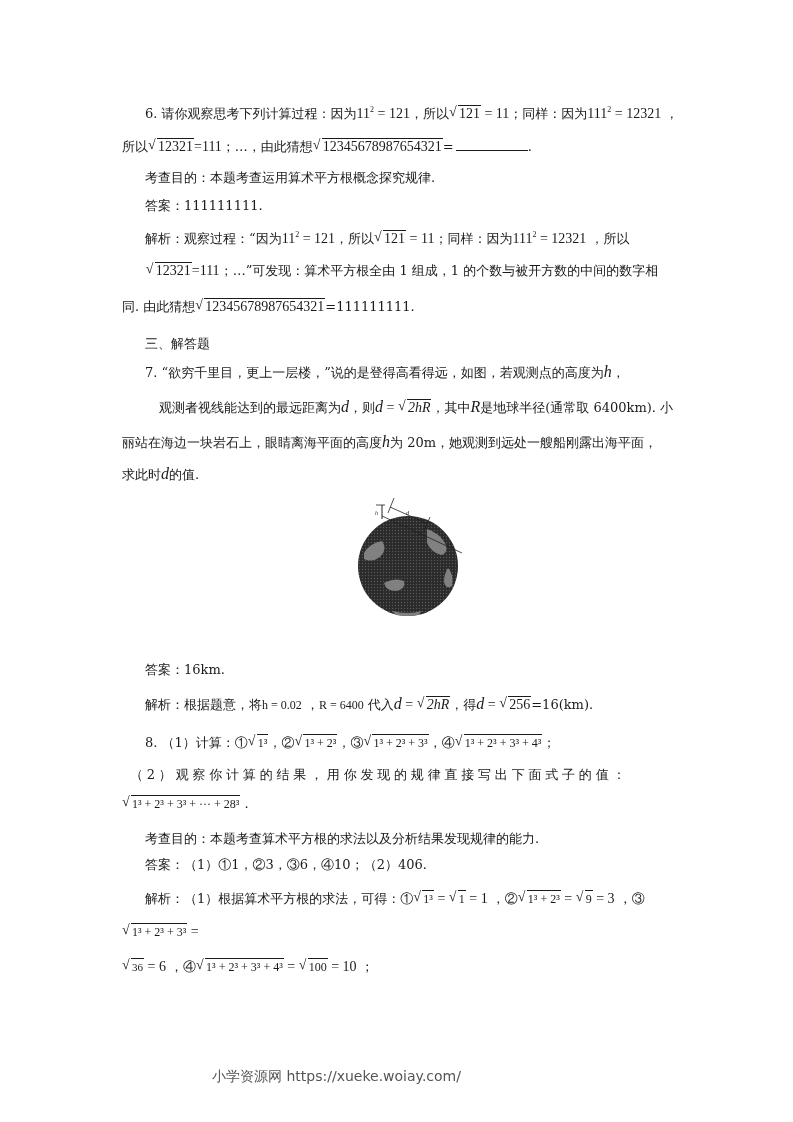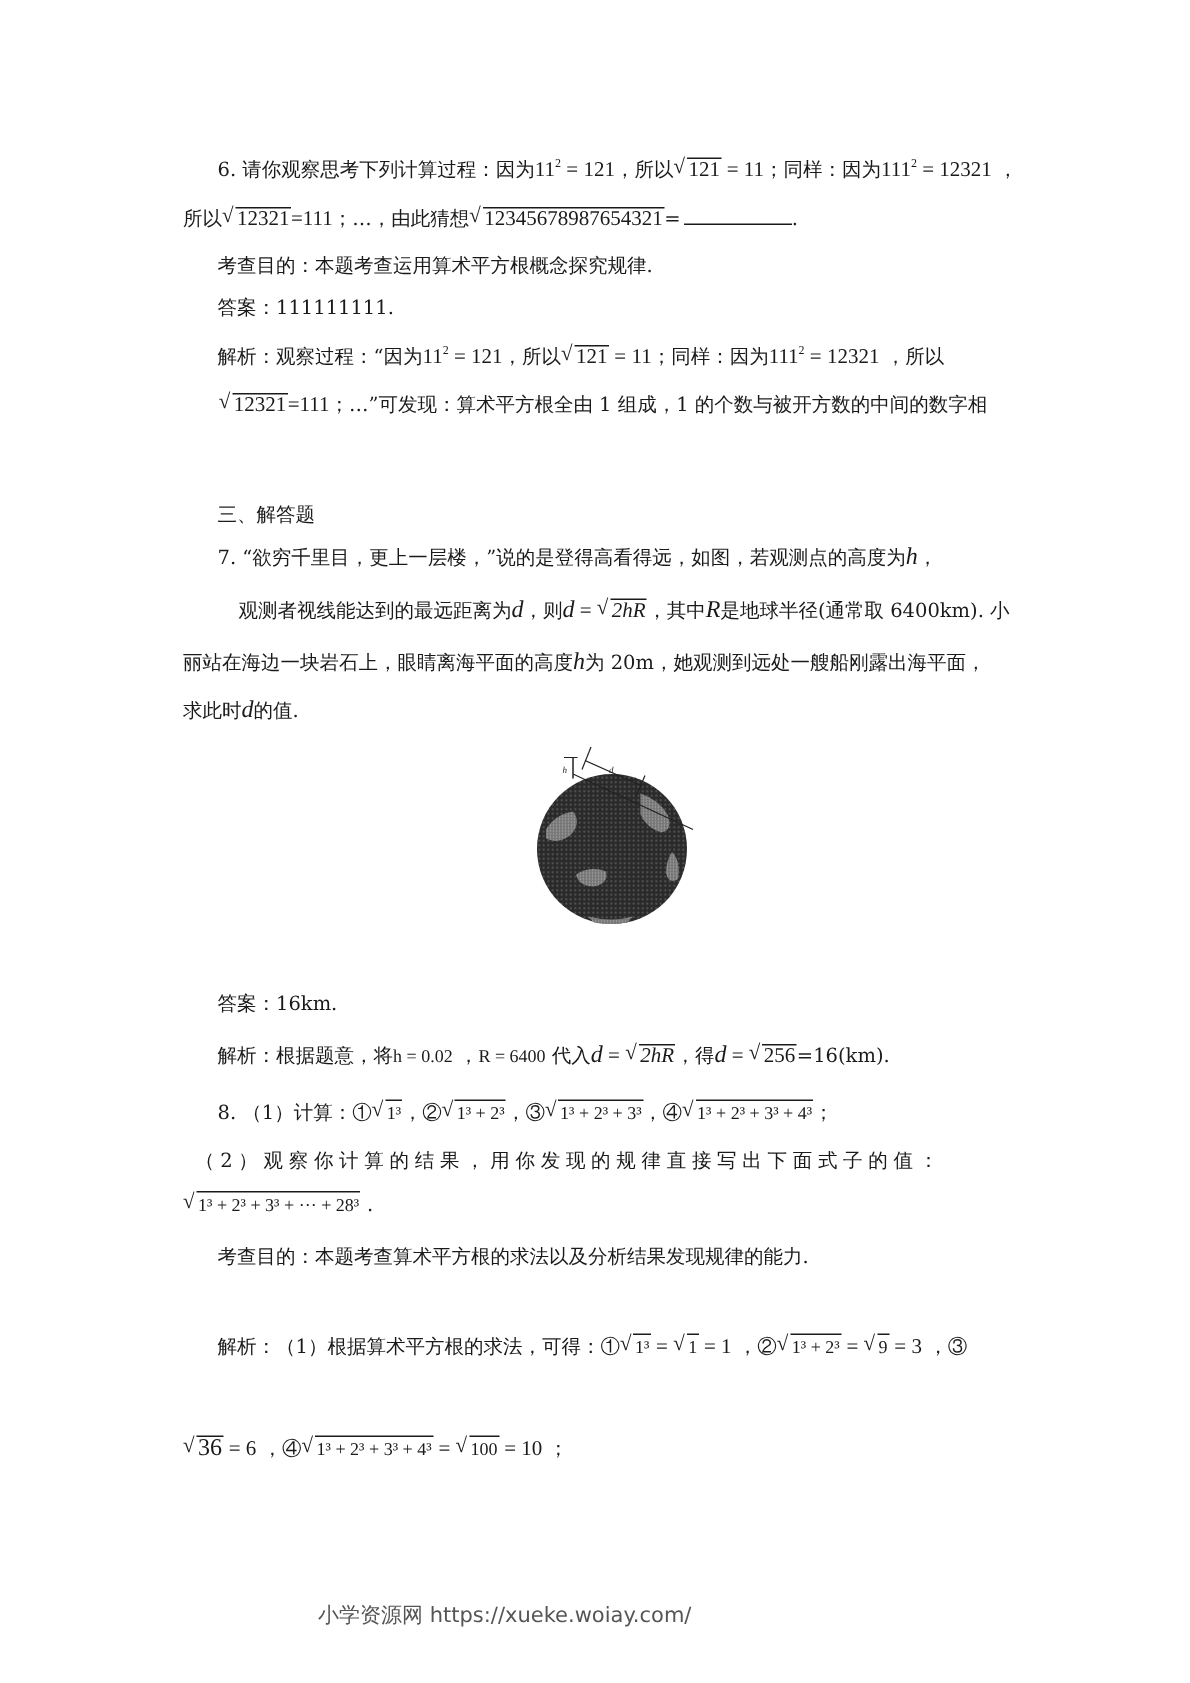--- a/index.html
+++ b/index.html
@@ -36,20 +36,23 @@
   <div class="line indent" style="top:196px;">答案：111111111.</div>
 
   <div class="line indent" style="top:229px;">
     <span>解析：观察过程：“因为</span><span class="math"><span>11</span><sup>2</sup><span> = 121</span></span><span>，所以</span><span class="math sqrt"><span class="rad">121</span></span><span class="math"> = 11</span><span>；同样：因为</span><span class="math"><span>111</span><sup>2</sup><span> = 12321</span></span><span> ，所以</span>
   </div>
 
   <div class="line" style="top:261px;text-align:center;">
     <span class="math sqrt"><span class="rad">12321</span></span><span class="math">=111</span><span>；…”可发现：算术平方根全由 1 组成，1 的个数与被开方数的中间的数字相</span>
   </div>
 
+  <div class="line" style="top:297px;">
+    <span>同. 由此猜想</span><span class="math sqrt"><span class="rad">12345678987654321</span></span><span>=111111111.</span>
+  </div>
 
   <div class="line indent" style="top:334px;">三、解答题</div>
 
   <div class="line indent" style="top:362px;">
     <span>7. “欲穷千里目，更上一层楼，”说的是登得高看得远，如图，若观测点的高度为</span><span class="var">h</span><span>，</span>
   </div>
 
   <div class="line" style="top:397px;margin-left:37px;">
     <span>观测者视线能达到的最远距离为</span><span class="var">d</span><span>，则</span><span class="var">d</span><span class="math"> = </span><span class="math sqrt"><span class="rad" style="font-style:italic;">2hR</span></span><span>，其中</span><span class="var">R</span><span>是地球半径(通常取 6400km). 小</span>
   </div>
@@ -99,24 +102,28 @@
     <span>8. （1）计算：①</span><span class="math sqrt"><span class="rad" style="font-size:12px;">1³</span></span><span>，②</span><span class="math sqrt"><span class="rad" style="font-size:12px;">1³ + 2³</span></span><span>，③</span><span class="math sqrt"><span class="rad" style="font-size:12px;">1³ + 2³ + 3³</span></span><span>，④</span><span class="math sqrt"><span class="rad" style="font-size:12px;">1³ + 2³ + 3³ + 4³</span></span><span>；</span>
   </div>
 
   <div class="line" style="top:765px; left:130px; letter-spacing:3.8px;">（2）观察你计算的结果，用你发现的规律直接写出下面式子的值：</div>
 
   <div class="line" style="top:794px;">
     <span class="math sqrt"><span class="rad" style="font-size:12px;">1³ + 2³ + 3³ + ··· + 28³</span></span><span> .</span>
   </div>
 
   <div class="line indent" style="top:829px;">考查目的：本题考查算术平方根的求法以及分析结果发现规律的能力.</div>
+  <div class="line indent" style="top:855px;">答案：（1）①1，②3，③6，④10；（2）406.</div>
 
   <div class="line indent" style="top:889px;">
     <span>解析：（1）根据算术平方根的求法，可得：①</span><span class="math sqrt"><span class="rad" style="font-size:12px;">1³</span></span><span class="math"> = </span><span class="math sqrt"><span class="rad" style="font-size:12px;">1</span></span><span class="math"> = 1</span><span> ，②</span><span class="math sqrt"><span class="rad" style="font-size:12px;">1³ + 2³</span></span><span class="math"> = </span><span class="math sqrt"><span class="rad" style="font-size:12px;">9</span></span><span class="math"> = 3</span><span> ，③</span>
   </div>
 
+  <div class="line" style="top:922px;">
+    <span class="math sqrt"><span class="rad" style="font-size:12px;">1³ + 2³ + 3³</span></span><span class="math"> =</span>
+  </div>
 
   <div class="line" style="top:957px;">
-    <span class="math sqrt"><span class="rad" style="font-size:16px;">36</span></span><span class="math"> = 6</span><span> ，④</span><span class="math sqrt"><span class="rad" style="font-size:12px;">1³ + 2³ + 3³ + 4³</span></span><span class="math"> = </span><span class="math sqrt"><span class="rad" style="font-size:12px;">100</span></span><span class="math"> = 10</span><span> ；</span>
+    <span class="math sqrt"><span class="rad" style="font-size:11px;">36</span></span><span class="math"> = 6</span><span> ，④</span><span class="math sqrt"><span class="rad" style="font-size:12px;">1³ + 2³ + 3³ + 4³</span></span><span class="math"> = </span><span class="math sqrt"><span class="rad" style="font-size:12px;">100</span></span><span class="math"> = 10</span><span> ；</span>
   </div>
 
   <div class="footer">小学资源网 https://xueke.woiay.com/</div>
 </div>
 
 </body></html>

